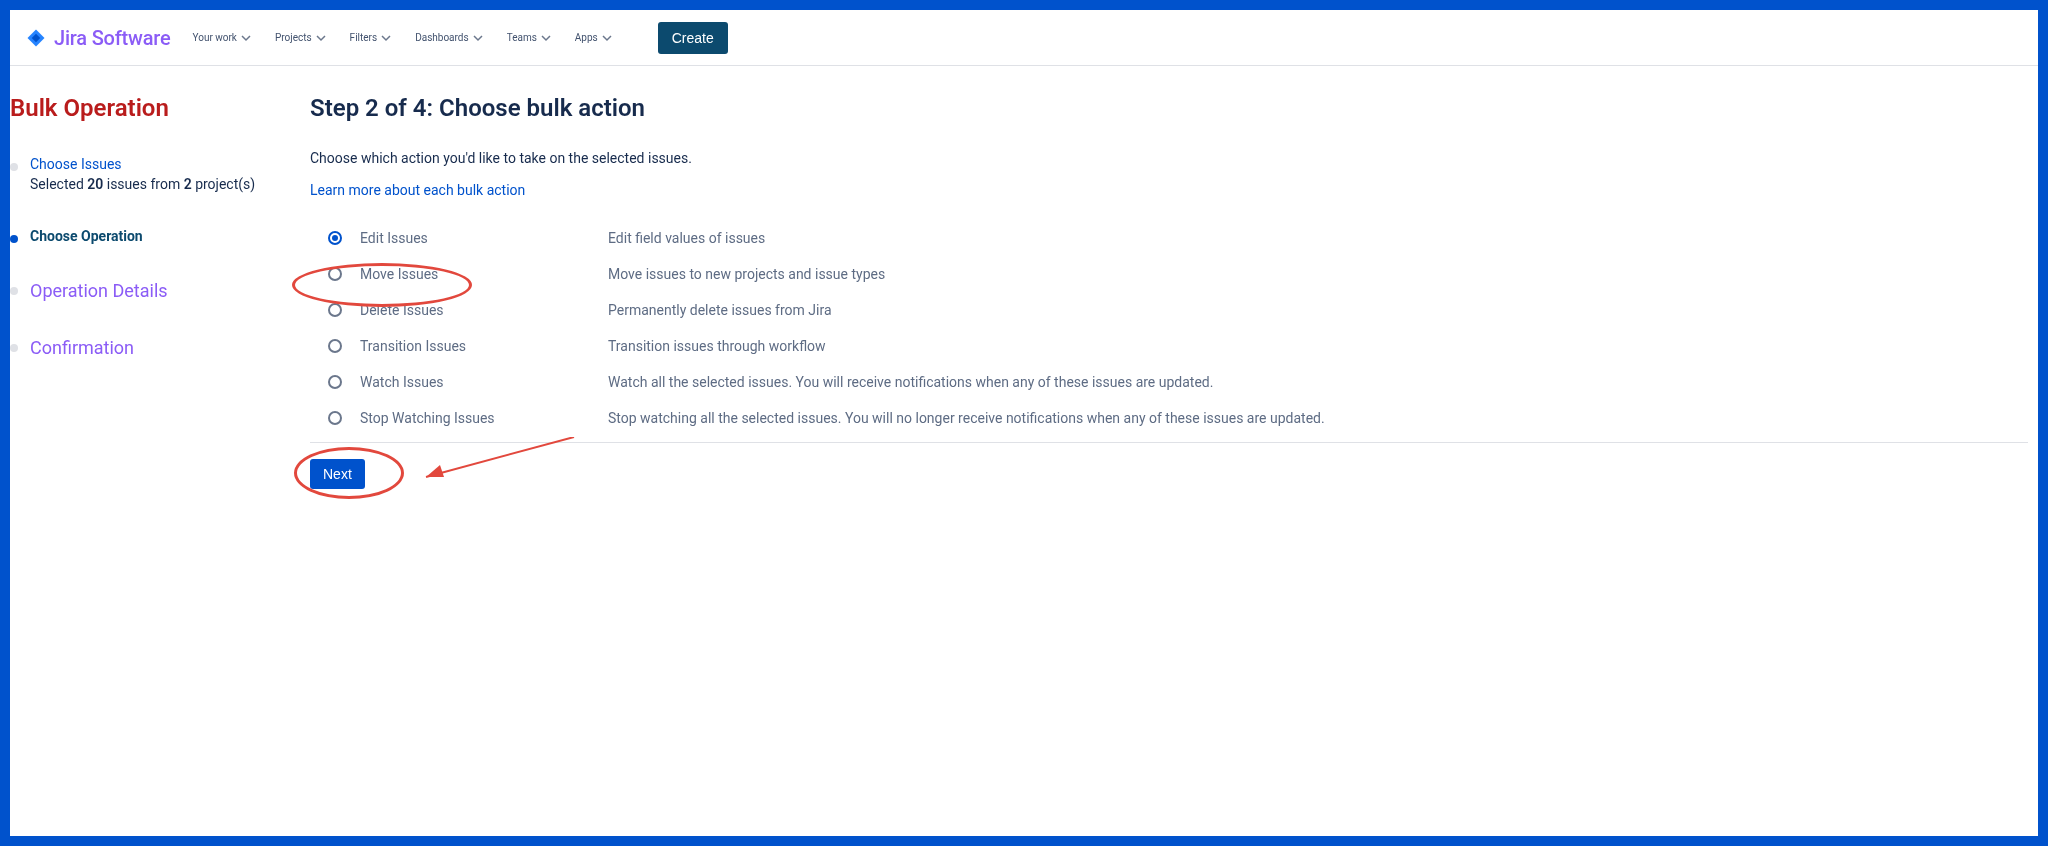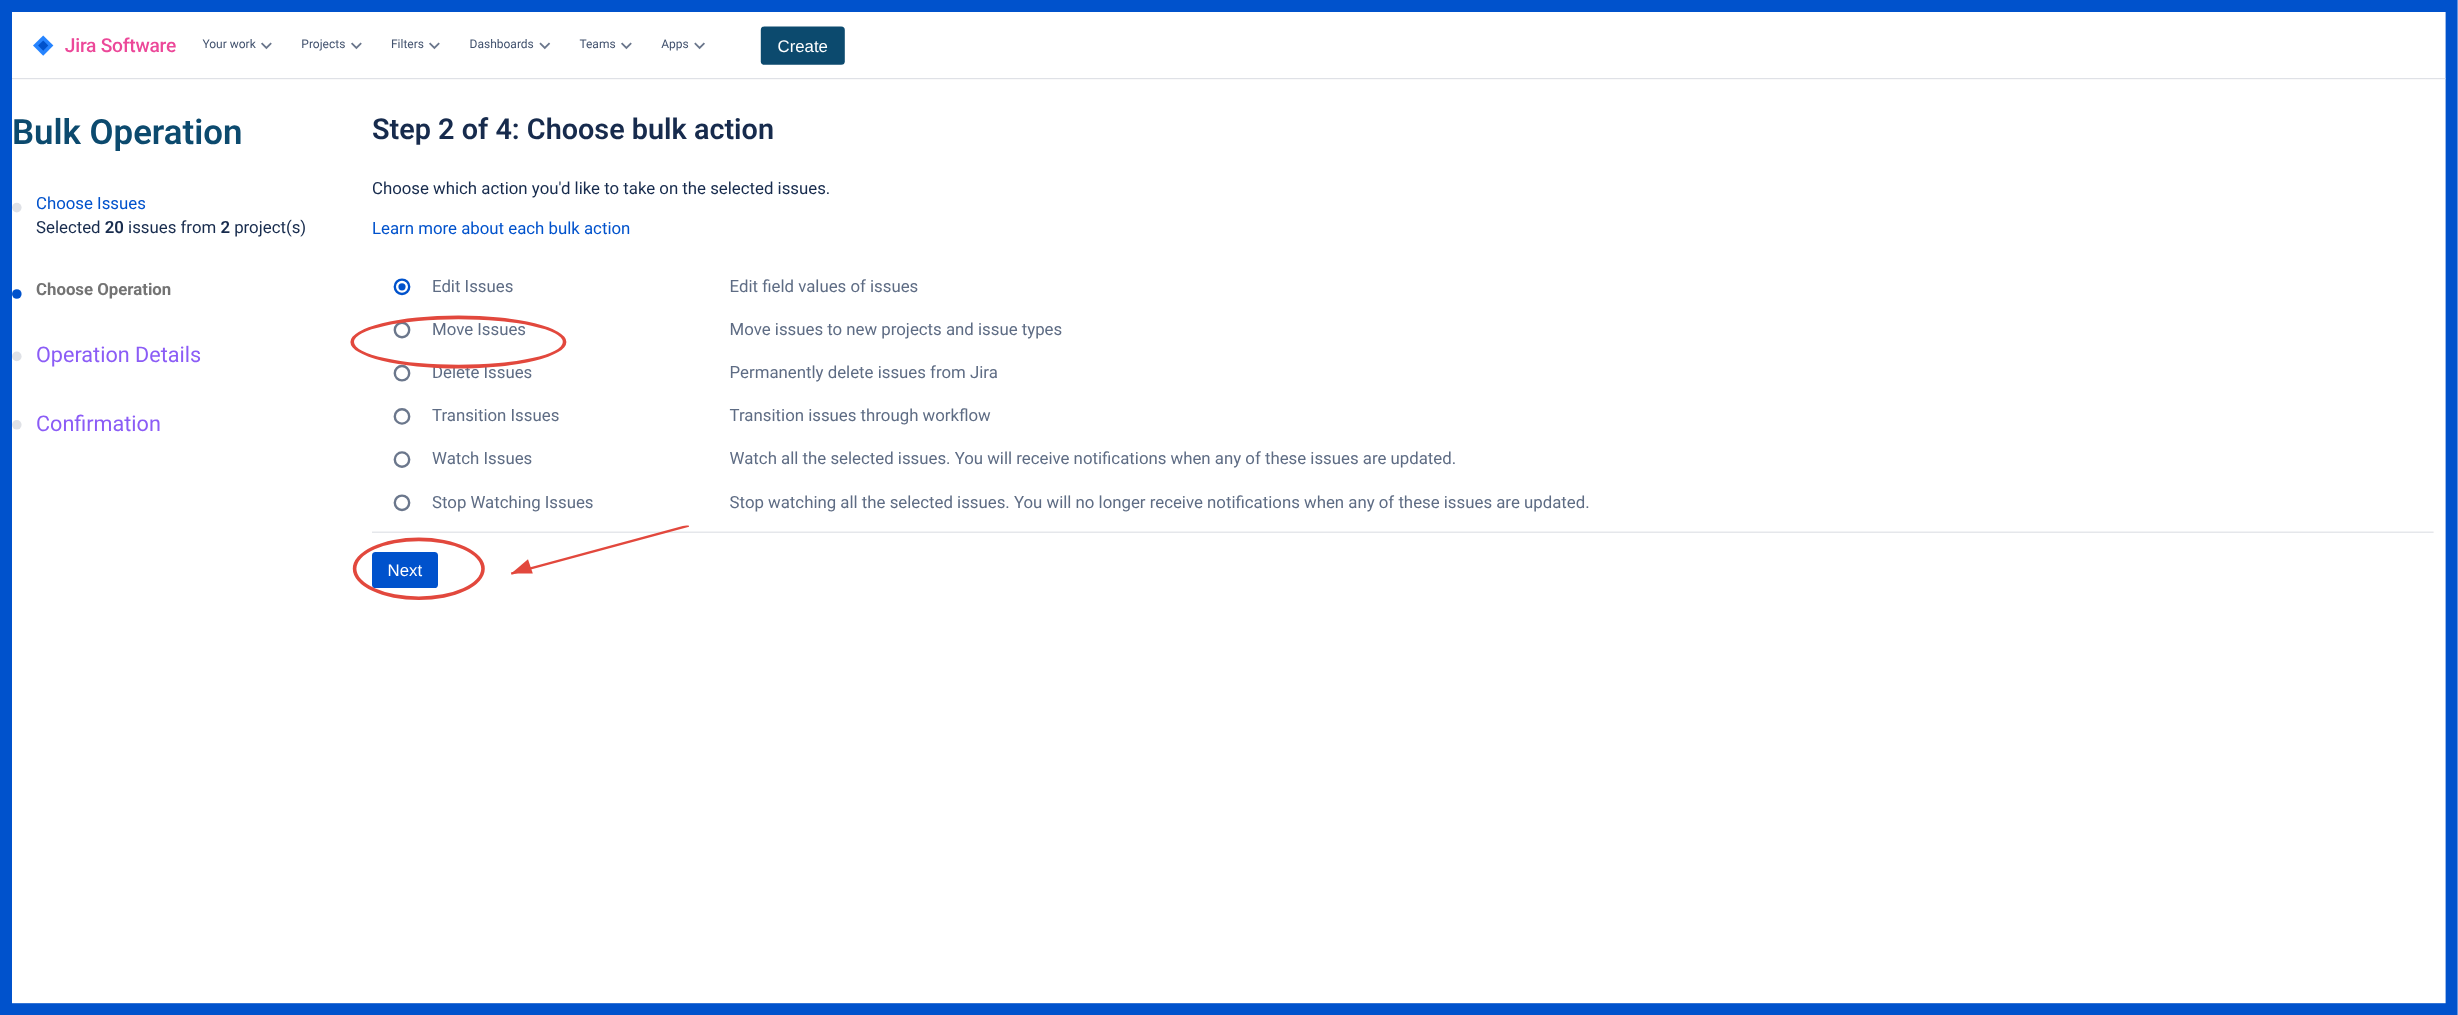--- a/index.html
+++ b/index.html
@@ -4,42 +4,42 @@
 <style>
   * { box-sizing: border-box; margin: 0; padding: 0; }
   html, body { width: 100%; height: 100%; font-family: -apple-system, BlinkMacSystemFont, "Segoe UI", Roboto, "Helvetica Neue", Arial, sans-serif; }
   body { background: #0052CC; padding: 10px; }
   .app-frame { background: #fff; width: 100%; height: 100%; overflow: hidden; display: flex; flex-direction: column; }
 
   
   .topnav { display: flex; align-items: center; height: 56px; padding: 0 14px; border-bottom: 1px solid #DFE1E6; }
   .logo-wrap { display: flex; align-items: center; gap: 6px; margin-right: 22px; }
   .logo-icon { width: 24px; height: 24px; display: flex; align-items: center; justify-content: center; }
-  .product-name { font-size: 16px; font-weight: 500; color: #ec4899; letter-spacing: -0.2px; }
+  .product-name { font-size: 20px; font-weight: 500; color: #8b5cf6; letter-spacing: -0.2px; }
   .nav-items { display: flex; align-items: center; gap: 24px; }
   .nav-item { display: flex; align-items: center; gap: 4px; color: #42526E; font-size: 10px; cursor: pointer; }
   .nav-item .chev { width: 10px; height: 10px; }
   .nav-item svg path { stroke: #6B778C; }
   .btn-primary { background: #0c4a6e; color: #fff; border: none; border-radius: 3px; padding: 8px 14px; font-size: 14px; font-weight: 500; cursor: pointer; margin-left: 22px; }
 
   
   .content { display: flex; flex: 1; overflow: hidden; }
   .sidebar { width: 288px; padding: 28px 18px 0 0; }
-  .sidebar-title { font-size: 29px; font-weight: 600; color: #0c4a6e; margin-bottom: 34px; }
+  .sidebar-title { font-size: 24px; font-weight: 600; color: #b91c1c; margin-bottom: 34px; }
   .steps { display: flex; flex-direction: column; gap: 36px; }
   .step-row { display: flex; align-items: flex-start; gap: 12px; }
   .step-dot { width: 8px; height: 8px; border-radius: 50%; margin-top: 7px; flex-shrink: 0; }
   .step-dot.done { background: #DFE1E6; }
   .step-dot.current { background: #0052CC; }
   .step-dot.pending { background: #DFE1E6; }
   .step-body { display: flex; flex-direction: column; gap: 4px; }
   .step-label-link { color: #0052CC; font-size: 14px; cursor: pointer; }
   .step-sub { font-size: 14px; color: #172B4D; }
   .step-sub b { font-weight: 600; }
-  .step-label-current { font-size: 14px; font-weight: 700; color: #737373; }
+  .step-label-current { font-size: 14px; font-weight: 700; color: #0c4a6e; }
   .step-label-plain { font-size: 18px; color: #8b5cf6; }
 
   
   .main { flex: 1; padding: 28px 10px 0 12px; position: relative; }
   .main-heading { font-size: 24px; font-weight: 600; color: #172B4D; margin-bottom: 28px; }
   .intro { font-size: 14px; color: #172B4D; margin-bottom: 14px; }
   .learn-link { font-size: 14px; color: #0052CC; cursor: pointer; display: inline-block; margin-bottom: 22px; }
 
   .action-table { width: 100%; }
   .action-row { display: flex; align-items: center; padding: 10px 0 10px 18px; }

